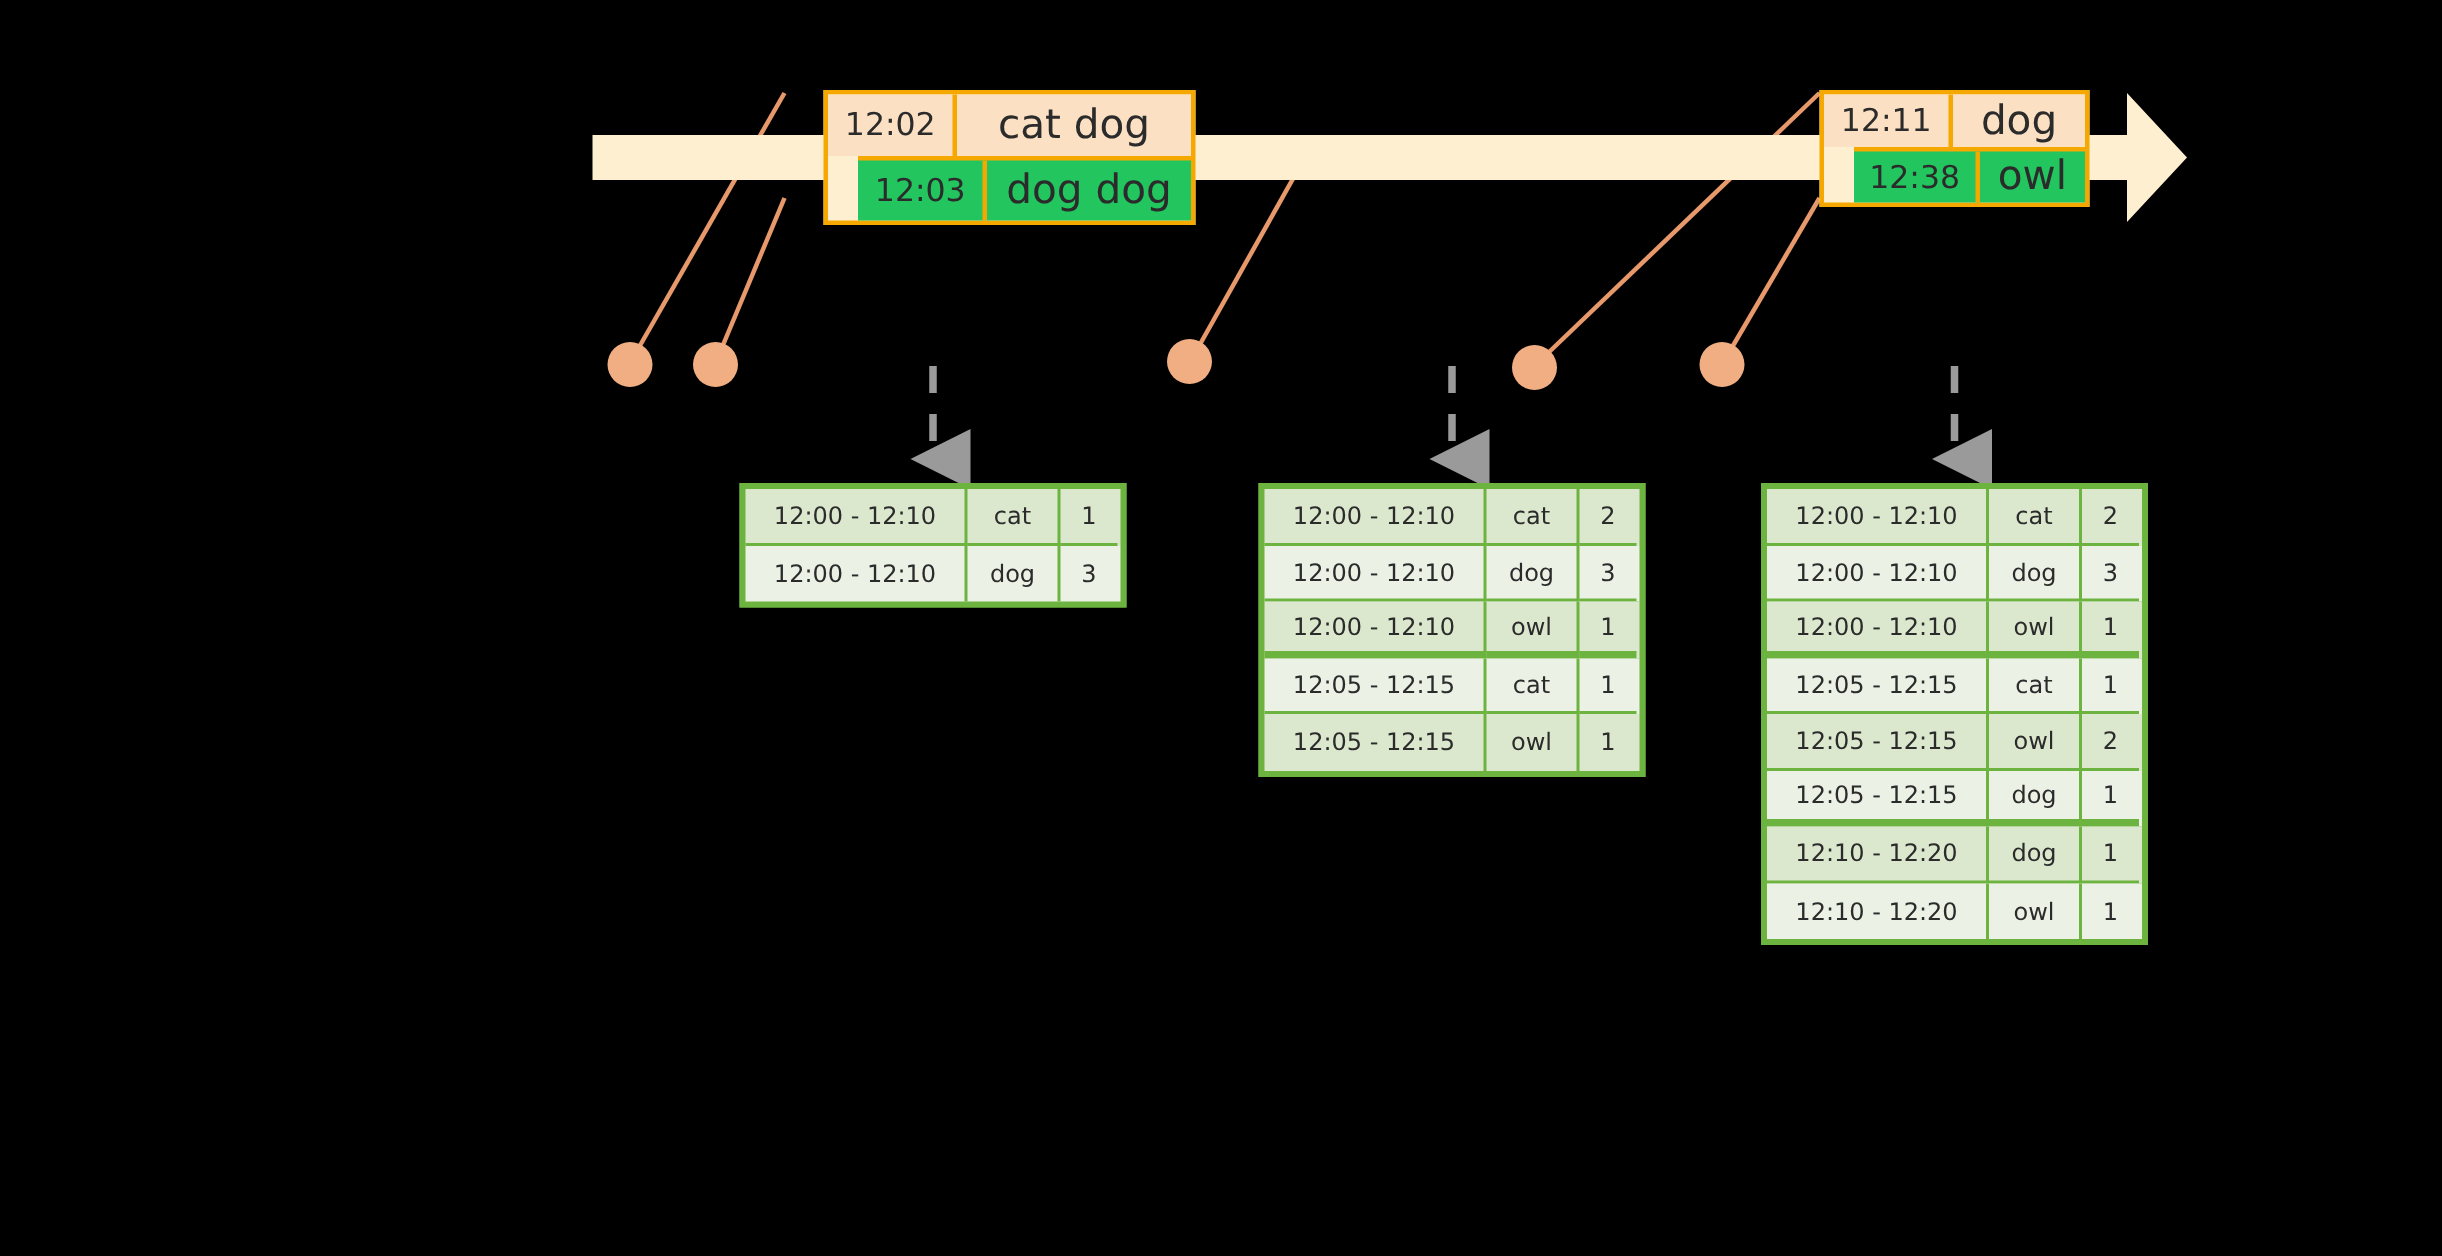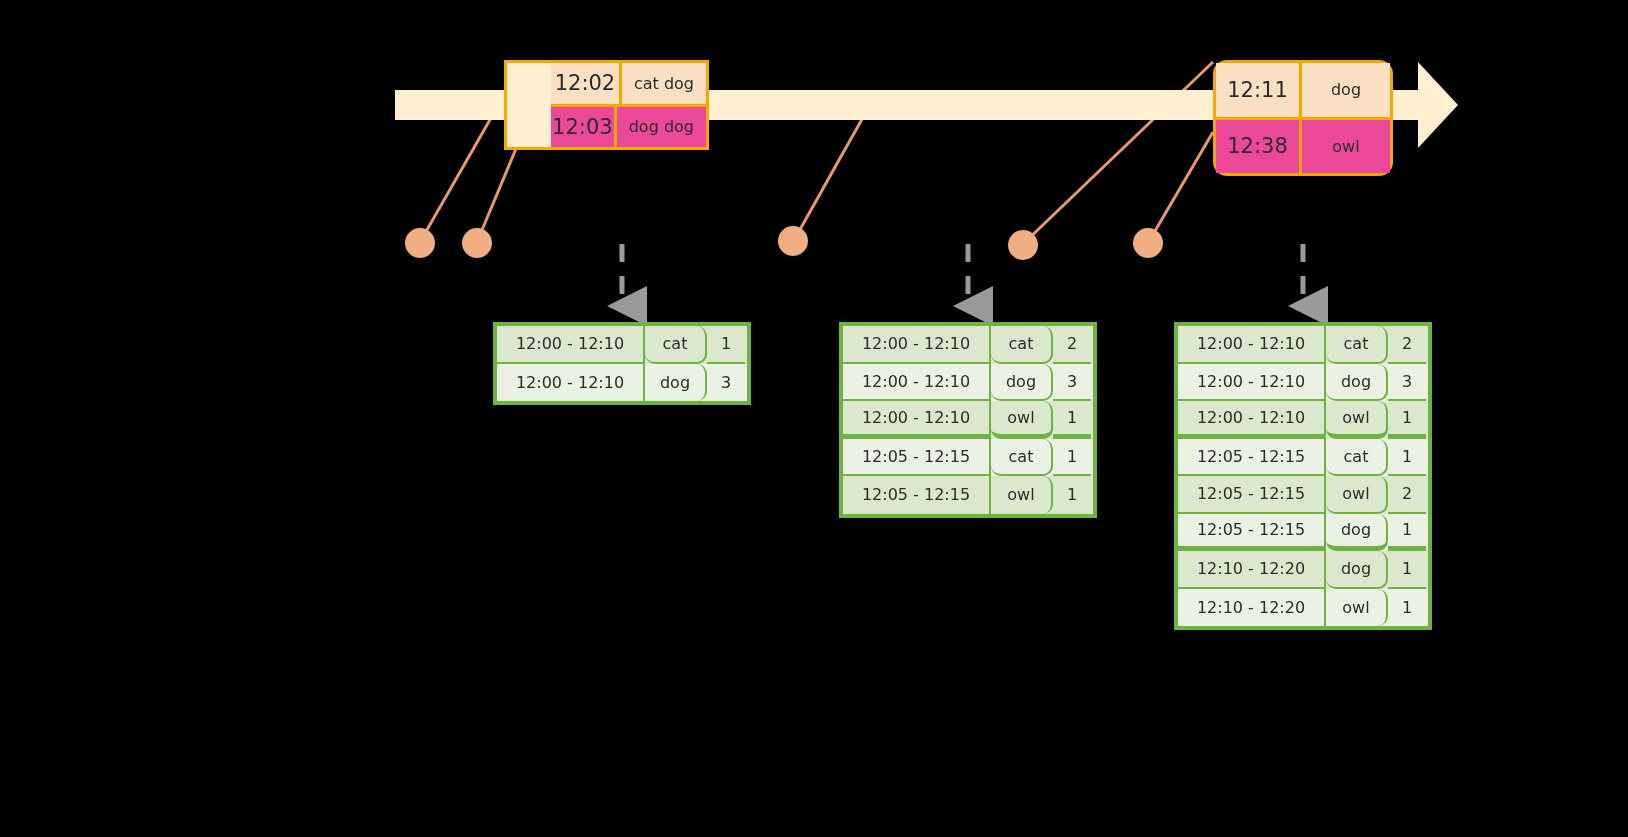--- a/index.html
+++ b/index.html
@@ -42,38 +42,38 @@
   }
   .event-row {
     display: flex;
     flex: 1 1 0;
     min-height: 0;
   }
   .event-row + .event-row {
     border-top: 3px solid #F5A800;
   }
   .event-row.shade-a { background: #FBE0C3; }
-  .event-row.shade-b { background: #ec4899; }
+  .event-row.shade-b { background: #22c55e; margin-left: 20px; }
 
   .event-time {
     width: 86px;
     border-right: 3px solid #F5A800;
     display: flex;
     align-items: center;
     justify-content: center;
     font-size: 21px;
     color: #2b2b2b;
     box-sizing: border-box;
   }
   .event-words {
     flex: 1;
     display: flex;
     align-items: center;
     justify-content: center;
-    font-size: 16px;
+    font-size: 27px;
     color: #2b2b2b;
     padding: 0 12px;
     box-sizing: border-box;
     white-space: nowrap;
   }
 
   
   .result-table {
     position: absolute;
     border: 4px solid #6CB33F;
@@ -98,21 +98,21 @@
     color: #2b2b2b;
     box-sizing: border-box;
     border-right: 2px solid #6CB33F;
     border-bottom: 2px solid #6CB33F;
     white-space: nowrap;
   }
   .rt-row:last-child .rt-cell { border-bottom: none; }
   .rt-cell:last-child { border-right: none; }
 
   .rt-window { width: 148px; }
-  .rt-word   { width: 62px; border-radius: 10px;  }
+  .rt-word   { width: 62px;  }
   .rt-count  { width: 38px;  }
 
   
   .rt-row.group-end .rt-cell { border-bottom: 5px solid #6CB33F; }
 </style>
 </head>
 <body>
 
 <div id="stage">
 
@@ -143,33 +143,33 @@
       <line x1="622" y1="244" x2="622" y2="306"></line>
       <line x1="968" y1="244" x2="968" y2="306"></line>
       <line x1="1303" y1="244" x2="1303" y2="306"></line>
     </g>
 
     <g>
       <path d="M395,90 L1418,90 L1418,62 L1458,105 L1418,148 L1418,120 L395,120 Z" fill="#FDEFD0"></path>
     </g>
   </svg>
 
-  <div class="event-box" style="left:504px; top:60px; width:205px; height:90px;padding-left:44px;">
+  <div class="event-box" style="left:549px; top:60px; width:248px; height:90px;">
     <div class="event-row shade-a">
       <div class="event-time">12:02</div>
       <div class="event-words">cat dog</div>
     </div>
     <div class="event-row shade-b">
       <div class="event-time">12:03</div>
       <div class="event-words">dog dog</div>
     </div>
   </div>
 
 
-  <div class="event-box" style="left:1213px; top:60px; width:180px; height:116px;border-radius:14px;">
+  <div class="event-box" style="left:1213px; top:60px; width:180px; height:78px;">
     <div class="event-row shade-a">
       <div class="event-time">12:11</div>
       <div class="event-words">dog</div>
     </div>
     <div class="event-row shade-b">
       <div class="event-time">12:38</div>
       <div class="event-words">owl</div>
     </div>
   </div>
 

